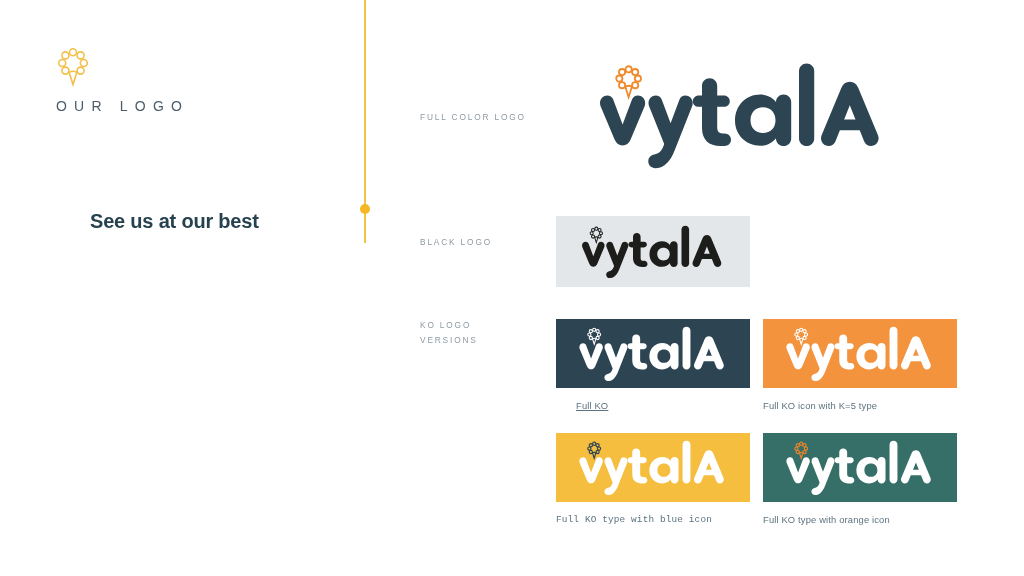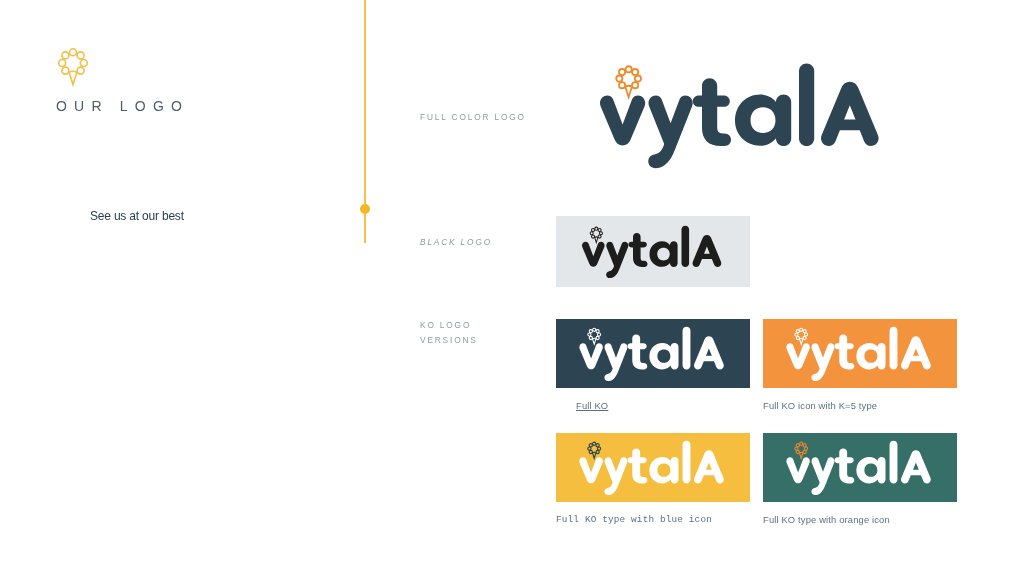--- a/index.html
+++ b/index.html
@@ -37,22 +37,22 @@
     white-space: nowrap;
   }
 
   #left-copy {
     position: absolute;
     left: 90px;
     top: 209px;
     width: 215px;
   }
   #copy-heading {
-    font-size: 12px;
-    font-weight: normal;
+    font-size: 20px;
+    font-weight: bold;
     color: #27424f;
     letter-spacing: -0.2px;
     margin: 0 0 16px 0;
     line-height: 1.2;
   }
   #copy-body {
     font-size: 13.4px;
     line-height: 24px;
     color: #46606e;
     margin: 0;
@@ -80,21 +80,21 @@
   
   .section-label {
     position: absolute;
     font-size: 8.3px;
     letter-spacing: 1.85px;
     color: #8d9aa4;
     line-height: 15px;
     white-space: pre-line;
   }
   #label-full-color { left: 420px; top: 110px; }
-  #label-black      { left: 420px; top: 235px; font-style: italic; }
+  #label-black      { left: 420px; top: 235px; }
   #label-ko         { left: 420px; top: 318px; }
 
   
   #full-color-logo {
     position: absolute;
     left: 596px;
     top: 62px;
     width: 292px;
     height: 108px;
   }

